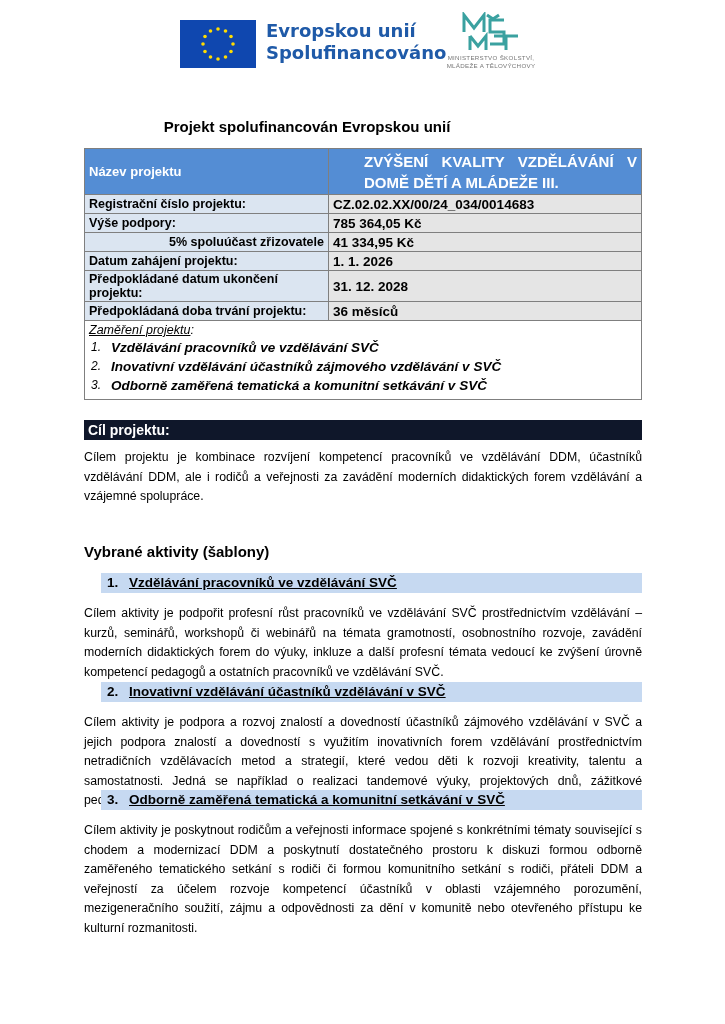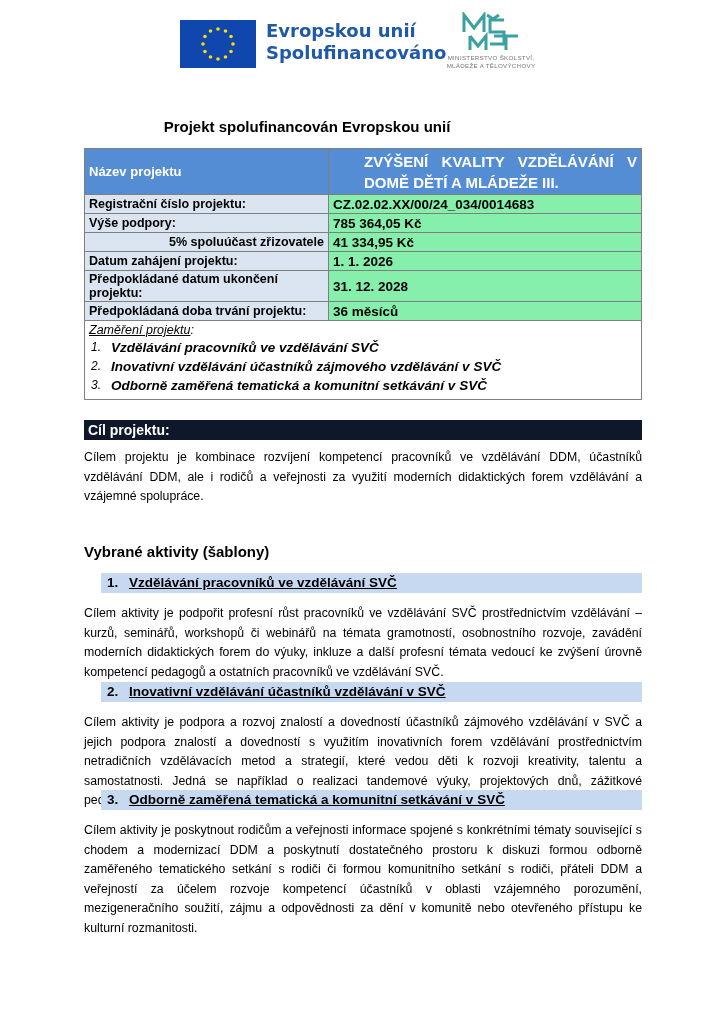--- a/index.html
+++ b/index.html
@@ -12,21 +12,21 @@
   .eu-text { position: absolute; left: 86px; top: 2px; font-size: 18px; line-height: 22px; font-weight: bold; color: #1f5aa8; font-family: "DejaVu Sans", sans-serif; }
   .msmt-logo { position: absolute; left: 252px; top: -6px; width: 120px; height: 64px; }
   .msmt-mark { position: absolute; left: 28px; top: 0; width: 60px; height: 40px; }
   .msmt-caption { position: absolute; left: 0; top: 42px; width: 118px; text-align: center; font-size: 6.2px; line-height: 7.5px; color: #777; letter-spacing: 0.3px; }
 
   .doc-title { position: absolute; top: 118px; left: 0; width: 614px; text-align: center; font-size: 15px; font-weight: bold; }
 
   table.info { position: absolute; top: 148px; left: 84px; width: 558px; border-collapse: collapse; font-size: 12.5px; }
   table.info td { border: 1px solid #7f7f7f; padding: 1px 4px; vertical-align: middle; height: 19px; }
   table.info td.lbl { width: 244px; background: #dbe5f1; font-weight: bold; }
-  table.info td.val { background: #86efac; font-weight: bold; font-size: 13.5px; }
+  table.info td.val { background: #e5e5e5; font-weight: bold; font-size: 13.5px; }
   table.info tr.title-row td { background: #548dd4; color: #fff; height: 46px; }
   table.info tr.title-row td.val { font-size: 15px; line-height: 21px; text-align: justify; text-align-last: left; padding-left: 35px; }
   table.info tr.title-row td.lbl { font-weight: bold; font-size: 13px; }
   table.info td.lbl.right { text-align: right; }
   table.info td.focus { background: #fff; padding: 2px 4px 4px 4px; font-style: italic; }
   .focus-head { font-weight: bold; text-decoration: underline; font-size: 12.5px; font-weight: normal; }
   .focus-list { list-style: none; margin-top: 1px; }
   .focus-list li { font-size: 13.5px; line-height: 19px; font-weight: bold; display: flex; }
   .focus-list li .num { font-weight: normal; width: 22px; padding-left: 2px; font-size: 12px; }
 
@@ -134,21 +134,21 @@
               <span class="num">3.</span>
               <span>Odborně zaměřená tematická a komunitní setkávání v SVČ</span>
             </li>
       </ol>
     </td>
   </tr>
 </tbody>
   </table>
 
 <div class="bar-dark" style="top:420px;">Cíl projektu:</div>
-<div class="para" style="top:448px;">Cílem projektu je kombinace rozvíjení kompetencí pracovníků ve vzdělávání DDM, účastníků vzdělávání DDM, ale i rodičů a veřejnosti za využití moderních didaktických forem vzdělávání a vzájemné spolupráce.</div>
+<div class="para" style="top:448px;">Cílem projektu je kombinace rozvíjení kompetencí pracovníků ve vzdělávání DDM, účastníků vzdělávání DDM, ale i rodičů a veřejnosti za zavádění moderních didaktických forem vzdělávání a vzájemné spolupráce.</div>
 
 <div class="section-h" style="top:543px;">Vybrané aktivity (šablony)</div>
 
 <div class="bar-light" style="top:573px;">
   <span class="num">1.</span>
   <span class="txt">Vzdělávání pracovníků ve vzdělávání SVČ</span>
 </div>
 <div class="para" style="top:604px;">Cílem aktivity je podpořit profesní růst pracovníků ve vzdělávání SVČ prostřednictvím vzdělávání – kurzů, seminářů, workshopů či webinářů na témata gramotností, osobnostního rozvoje, zavádění moderních didaktických forem do výuky, inkluze a další profesní témata vedoucí ke zvýšení úrovně kompetencí pedagogů a ostatních pracovníků ve vzdělávání SVČ.</div>
 
 <div class="bar-light" style="top:682px;">

